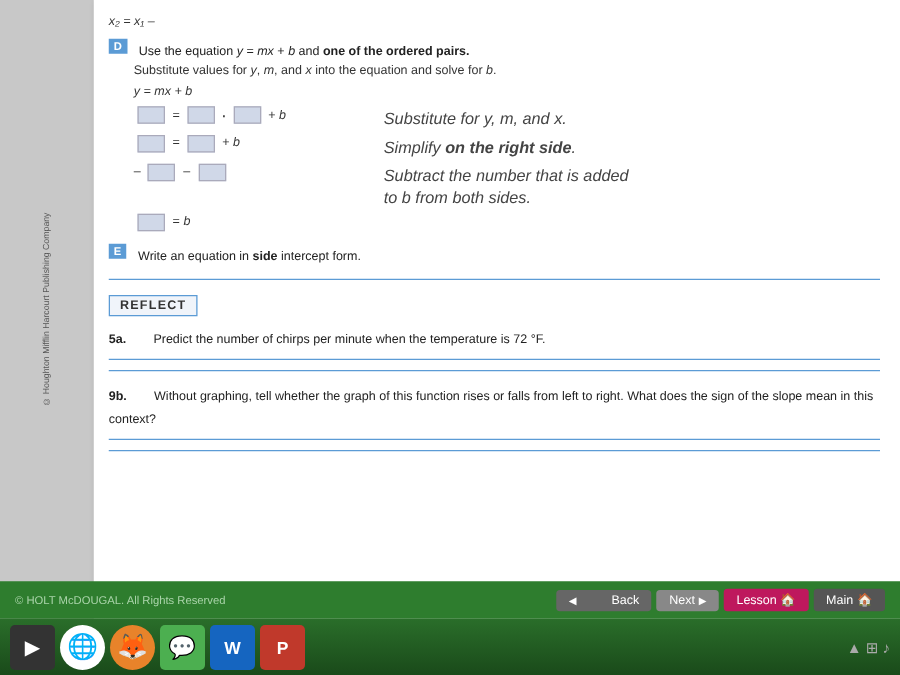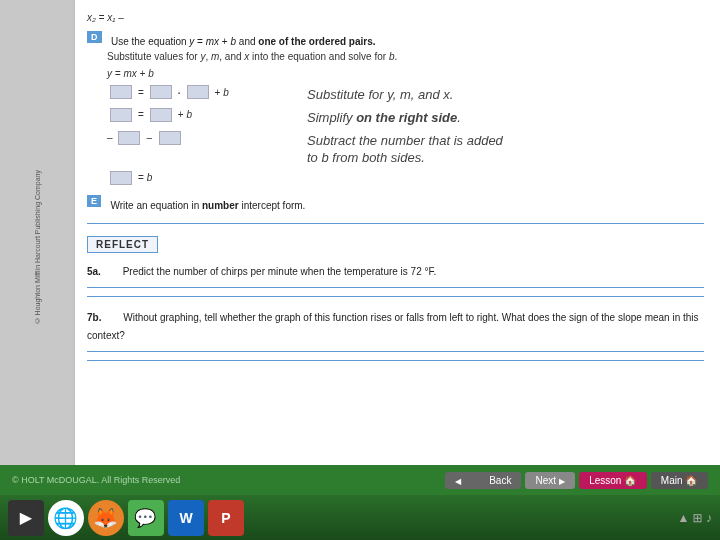--- a/index.html
+++ b/index.html
@@ -358,40 +358,40 @@
             <span style="margin:0 3px;">=</span>
             <span style="font-style:italic;"><em>b</em></span>
           </div>
         </div>
       </div>
     </div>
 
     <div class="section-e">
       <span class="section-label">E</span>
       <span class="section-e-content">
-        Write an equation in <strong>number</strong> intercept form.
+        Write an equation in <strong>side</strong> intercept form.
       </span>
       <span class="underline-blank"></span>
     </div>
 
     <div class="reflect-section">
       <div class="reflect-box">REFLECT</div>
 
       
       <div class="reflect-item">
         <span class="reflect-item-label">5a.</span>
         <span style="display:inline; margin-right:4px;">&nbsp;&nbsp;</span>
         <span class="reflect-item-text">Predict the number of chirps per minute when the temperature is 72 °F.</span>
         <span class="answer-line"></span>
         <span class="answer-line"></span>
       </div>
 
       
       <div class="reflect-item">
-        <span class="reflect-item-label">7b.</span>
+        <span class="reflect-item-label">9b.</span>
         <span style="display:inline; margin-right:4px;">&nbsp;&nbsp;</span>
         <span class="reflect-item-text">Without graphing, tell whether the graph of this function rises or falls from left to right. What does the sign of the slope mean in this context?</span>
         <span class="answer-line"></span>
         <span class="answer-line"></span>
       </div>
     </div>
 
   </div>
 </div>
 

